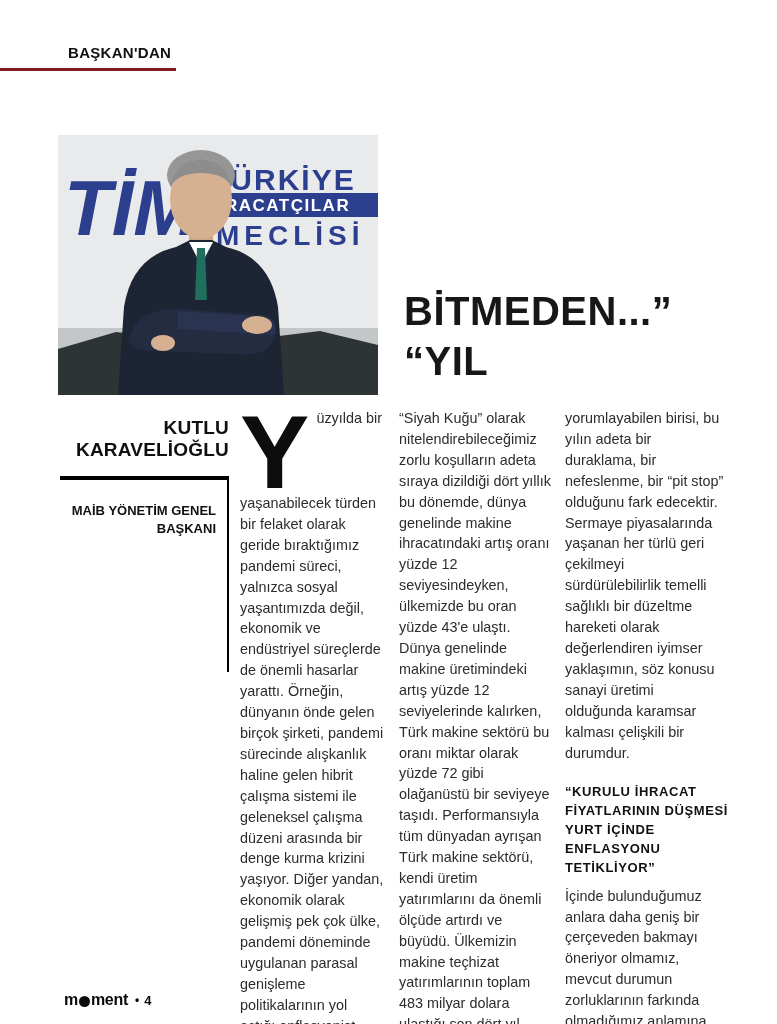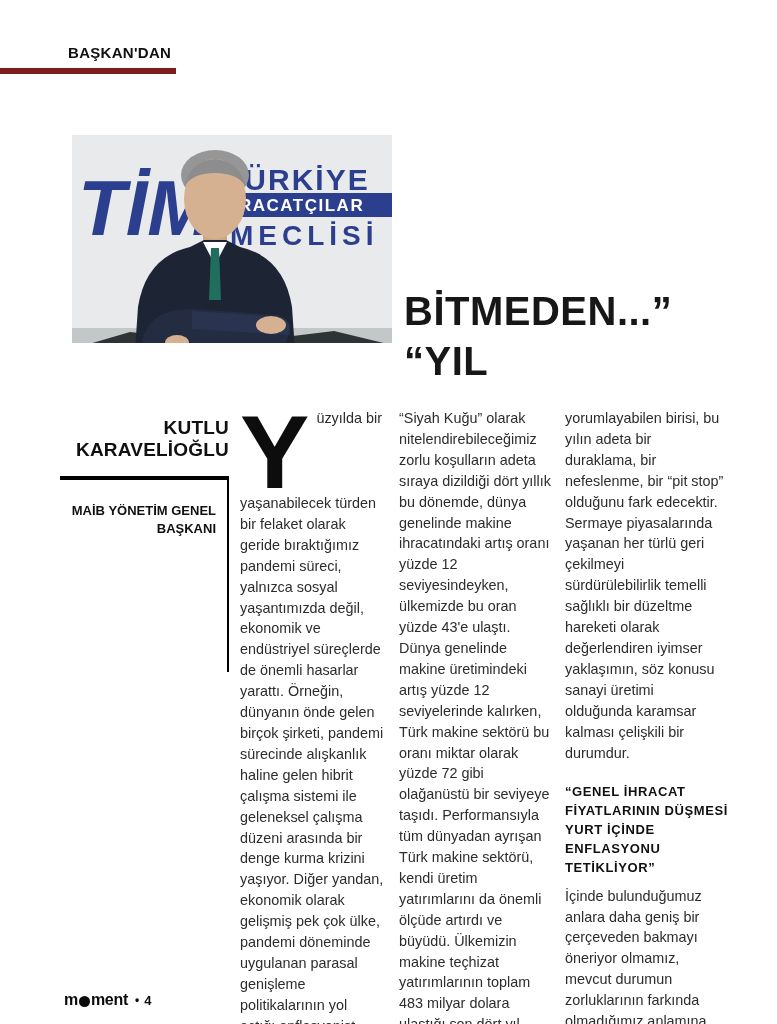--- a/index.html
+++ b/index.html
@@ -1,24 +1,24 @@
 <!DOCTYPE html>
 <html><head>
 <meta charset="utf-8">
 <style>
   html,body{margin:0;padding:0;}
   body{width:777px;height:1024px;background:#ffffff;font-family:"Liberation Sans",sans-serif;overflow:hidden;}
   .page{position:relative;width:777px;height:1024px;background:#ffffff;}
 
   
-  .kicker-wrap{position:absolute;left:0;top:44px;width:176px;border-bottom:6px solid #7f1d1d;padding:0 0 6px 68px;box-sizing:border-box;}
+  .kicker-wrap{position:absolute;left:0;top:44px;width:176px;border-bottom:3px solid #7f1d1d;padding:0 0 6px 68px;box-sizing:border-box;}
   .kicker{font-size:15px;font-weight:800;letter-spacing:0.3px;color:#101010;}
 
   
-  .photo{position:absolute;left:72px;top:135px;width:320px;height:208px;overflow:hidden;background:#86efac;}
+  .photo{position:absolute;left:58px;top:135px;width:320px;height:260px;overflow:hidden;background:#86efac;}
 
   
   .headline{position:absolute;left:404px;top:286px;font-weight:800;font-size:40px;line-height:50px;color:#171717;letter-spacing:0.5px;}
 
   
   .author{position:absolute;left:60px;top:417px;width:169px;}
   .author-name{font-size:19px;font-weight:800;text-align:right;line-height:1.18;color:#101010;letter-spacing:0.2px;}
   .author-rulebox{margin-top:14px;border-top:4px solid #000;border-right:2px solid #000;height:196px;padding:22px 11px 0 0;box-sizing:border-box;}
   .author-title{font-size:13px;font-weight:800;text-align:right;line-height:1.4;color:#101010;}
 
@@ -100,21 +100,21 @@
     <div class="col col-1">
       <p><span class="dropcap">Y</span><span>üzyılda bir yaşanabilecek türden bir felaket olarak geride bıraktığımız pandemi süreci, yalnızca sosyal yaşantımızda değil, ekonomik ve endüstriyel süreçlerde de önemli hasarlar yarattı. Örneğin, dünyanın önde gelen birçok şirketi, pandemi sürecinde alışkanlık haline gelen hibrit çalışma sistemi ile geleneksel çalışma düzeni arasında bir denge kurma krizini yaşıyor. Diğer yandan, ekonomik olarak gelişmiş pek çok ülke, pandemi döneminde uygulanan parasal genişleme politikalarının yol açtığı enflasyonist etkilerle mücadele ediyor. Benzer şekilde, sanayi üretimindeki sorunlar da pandemi döneminde öylesine derinleşti ki, bunun üzerine gelen tedarikte bölgeselleşme eğilimleri, Rusya-Ukrayna savaşı ve enerji krizi gibi unsurlar da eklenince, küresel imalat sektörü eski büyüklüğünü mumla arıyor. Bu dört yıllık süreçte küresel ticaret hacminde belirli bir büyüme gördük ancak bu durum, verimlilik ve arz artışından değil, ürün fiyatlarındaki artışlardan kaynaklandı.</span></p>
     </div>
     <div class="col col-2">
       <p>“Siyah Kuğu” olarak nitelendirebileceğimiz zorlu koşulların adeta sıraya dizildiği dört yıllık bu dönemde, dünya genelinde makine ihracatındaki artış oranı yüzde 12 seviyesindeyken, ülkemizde bu oran yüzde 43'e ulaştı. Dünya genelinde makine üretimindeki artış yüzde 12 seviyelerinde kalırken, Türk makine sektörü bu oranı miktar olarak yüzde 72 gibi olağanüstü bir seviyeye taşıdı. Performansıyla tüm dünyadan ayrışan Türk makine sektörü, kendi üretim yatırımlarını da önemli ölçüde artırdı ve büyüdü. Ülkemizin makine teçhizat yatırımlarının toplam 483 milyar dolara ulaştığı son dört yıl içinde, yatırımlardaki reel artış yüzde 86'ya vardı.</p>
 
     </div>
     <div class="col col-3">
       <p>yorumlayabilen birisi, bu yılın adeta bir duraklama, bir nefeslenme, bir “pit stop” olduğunu fark edecektir. Sermaye piyasalarında yaşanan her türlü geri çekilmeyi sürdürülebilirlik temelli sağlıklı bir düzeltme hareketi olarak değerlendiren iyimser yaklaşımın, söz konusu sanayi üretimi olduğunda karamsar kalması çelişkili bir durumdur.</p>
       <div class="subhead">
-        <div>“GENEL İHRACAT</div>
+        <div>“KURULU İHRACAT</div>
         <div>FİYATLARININ DÜŞMESİ</div>
         <div>YURT İÇİNDE</div>
         <div>ENFLASYONU</div>
         <div>TETİKLİYOR”</div>
       </div>
       <p>İçinde bulunduğumuz anlara daha geniş bir çerçeveden bakmayı öneriyor olmamız, mevcut durumun zorluklarının farkında olmadığımız anlamına gelmez elbette. Türkiye'de dezenflasyon sürecinin yarattığı yan etkiler nedeniyle, 2019'un üçüncü çeyreğinden bu yana makine ve teçhizat yatırımlarında ilk kez gerileme görüldü. Tam 18 çeyrektir kesintisiz yukarı giden bu verideki yüzde 5,6'lık düşüş, iç pazardaki zorlu sürecin ve özellikle de makine imalatçılarımızı bekleyen akıbetin önemli bir göstergesi oldu. 2019-2023 yılları</p>
     </div>
   </div>
 
   <div class="footer">

